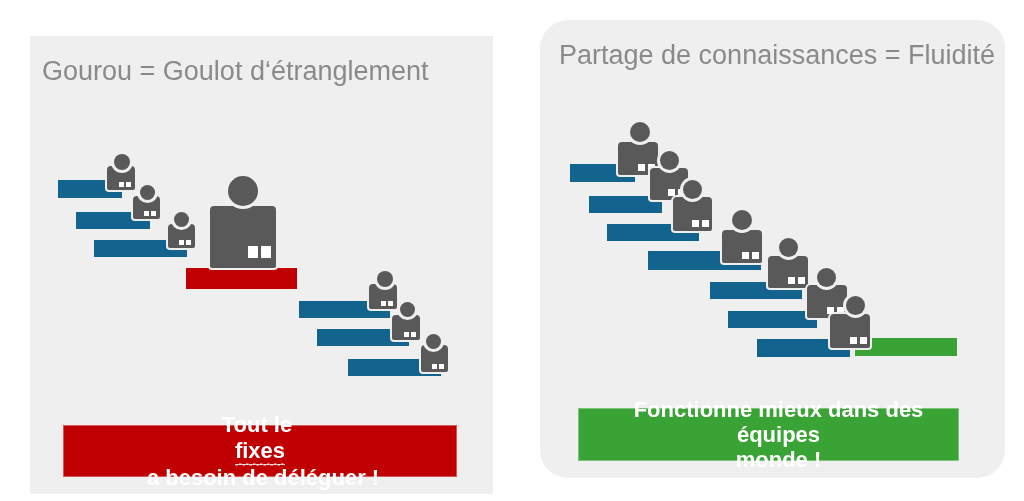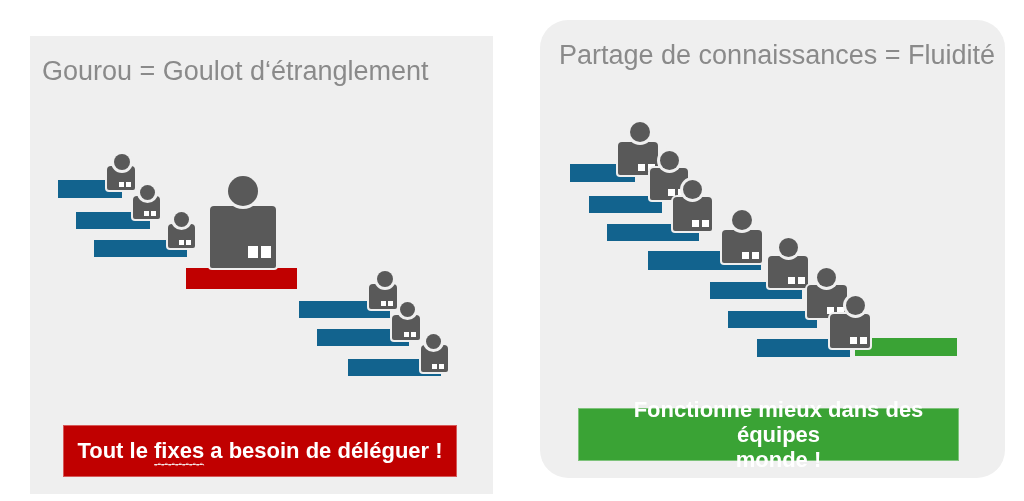--- a/index.html
+++ b/index.html
@@ -26,21 +26,21 @@
   .pbody { position:absolute; border-radius:4px 4px 2px 2px; }
   .phead { position:absolute; border-radius:50%; z-index:2; }
   .sq { position:absolute; background:#ffffff; }
   .banner {
     position:absolute; z-index:20;
     display:flex; align-items:center; justify-content:center; flex-direction:column;
     color:#ffffff; font-weight:bold; text-align:center;
     border:1px solid rgba(255,255,255,0.35);
     white-space:pre-wrap;
   }
-  .banner-red   { left:33px; top:389px; width:394px; height:52px; font-size:22px; flex-direction:row; }
+  .banner-red   { left:33px; top:389px; width:394px; height:52px; font-size:22px; flex-direction:column; }
   .banner-green { left:38px; top:388px; width:381px; height:53px; font-size:22px; line-height:25px;padding-left:20px; }
   .wavy {
     border-bottom:1px solid rgba(255,255,255,0.9);
     text-decoration:underline wavy #dd9090 1px;
     text-underline-offset:4px;
   }
 </style>
 </head>
 <body style="background: rgb(255, 255, 255);">
 

